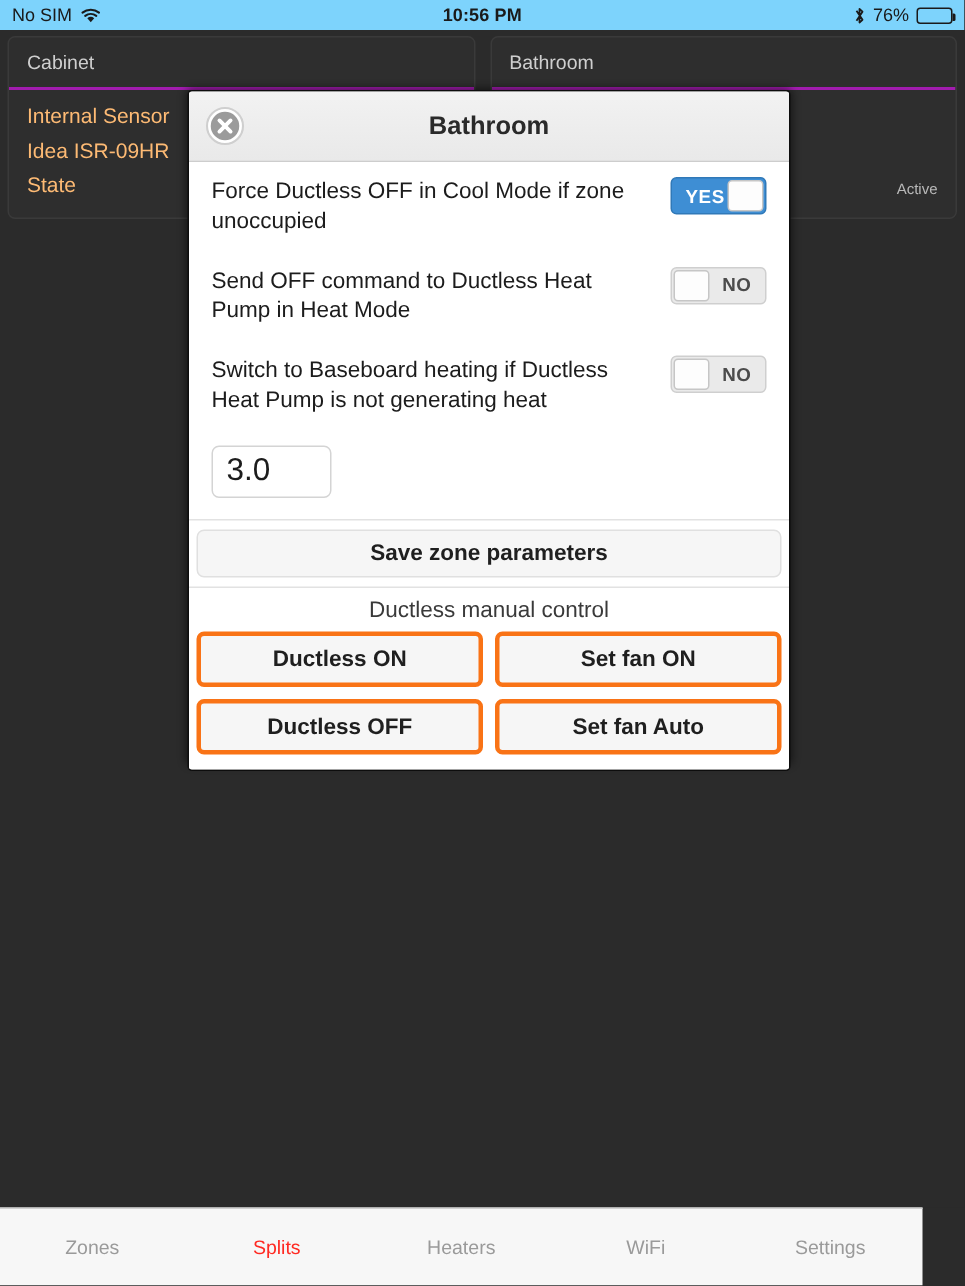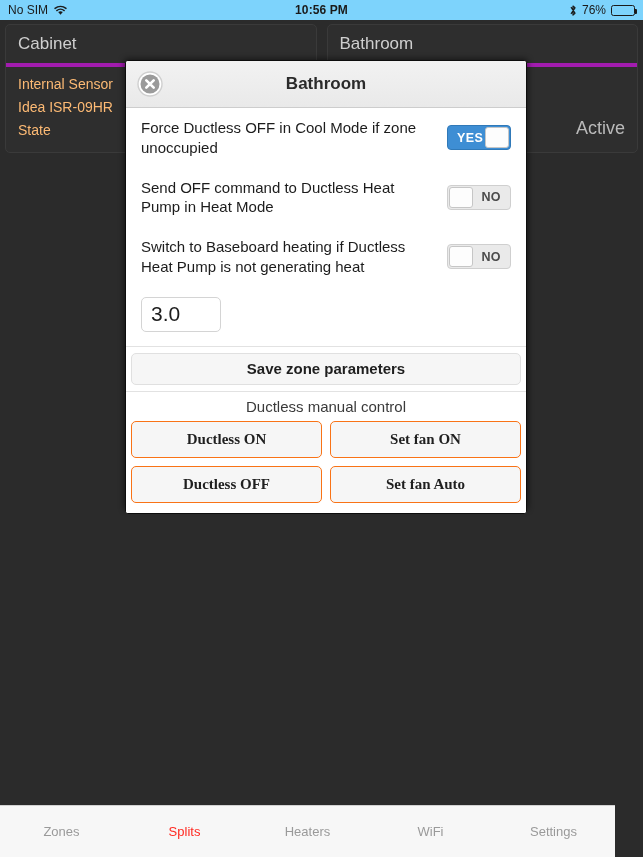--- a/index.html
+++ b/index.html
@@ -85,44 +85,44 @@
   }
   .zone-card {
     flex: 1 1 0;
     background: #2e2e2e;
     border: 1px solid #3a3a3a;
     border-radius: 5px;
     overflow: hidden;
   }
   .zone-card-header {
     padding: 9px 12px;
-    font-size: 17px;
+    font-size: 13px;
     color: #cfcfcf;
-    border-bottom: 4px solid #a21caf;
+    border-bottom: 2px solid #a21caf;
     font-weight: 500;
   }
   .zone-card-body {
     padding: 8px 12px 12px 12px;
     display: flex;
     justify-content: space-between;
     align-items: flex-end;
   }
   .zone-lines {
     display: flex;
     flex-direction: column;
     gap: 5px;
   }
   .zone-line {
     font-size: 14px;
     color: #fdba74;
     line-height: 1.3;
     white-space: nowrap;
   }
   .zone-state {
-    font-size: 18px;
+    font-size: 10px;
     color: #b9b9b9;
     padding-bottom: 1px;
   }
 
   
   .modal-shadow {
     position: absolute;
     left: 124px;
     top: 59px;
     width: 404px;
@@ -164,21 +164,20 @@
     transform: translateY(-50%);
     width: 26px; height: 26px;
     cursor: pointer;
   }
   .close-btn svg { display: block; }
 
   .modal-body { padding: 0 0 0 0; background: #fff; }
 
   .pref-row {
     display: flex;
-    align-items: center;
     padding: 10px 15px;
     gap: 10px;
     min-height: 44px;
   }
   .pref-label {
     flex: 1;
     font-size: 15px;
     line-height: 1.32;
     color: #1c1c1c;
   }
@@ -267,23 +266,23 @@
 
   .btn-grid {
     display: grid;
     grid-template-columns: 1fr 1fr;
     gap: 8px;
     padding: 0 5px 10px 5px;
   }
   .grid-btn {
     height: 37px;
     background: #f6f6f6;
-    border: 1px solid #f97316;
+    border: 3px solid #f97316;
     border-radius: 5px;
-    font-family: Liberation Serif, serif;
+    font-family: Liberation Sans, sans-serif;
     font-size: 15px;
     font-weight: bold;
     color: #1f1f1f;
     cursor: pointer;
   }
 
   
   .tab-bar {
     position: absolute;
     left: 0; bottom: 0;

